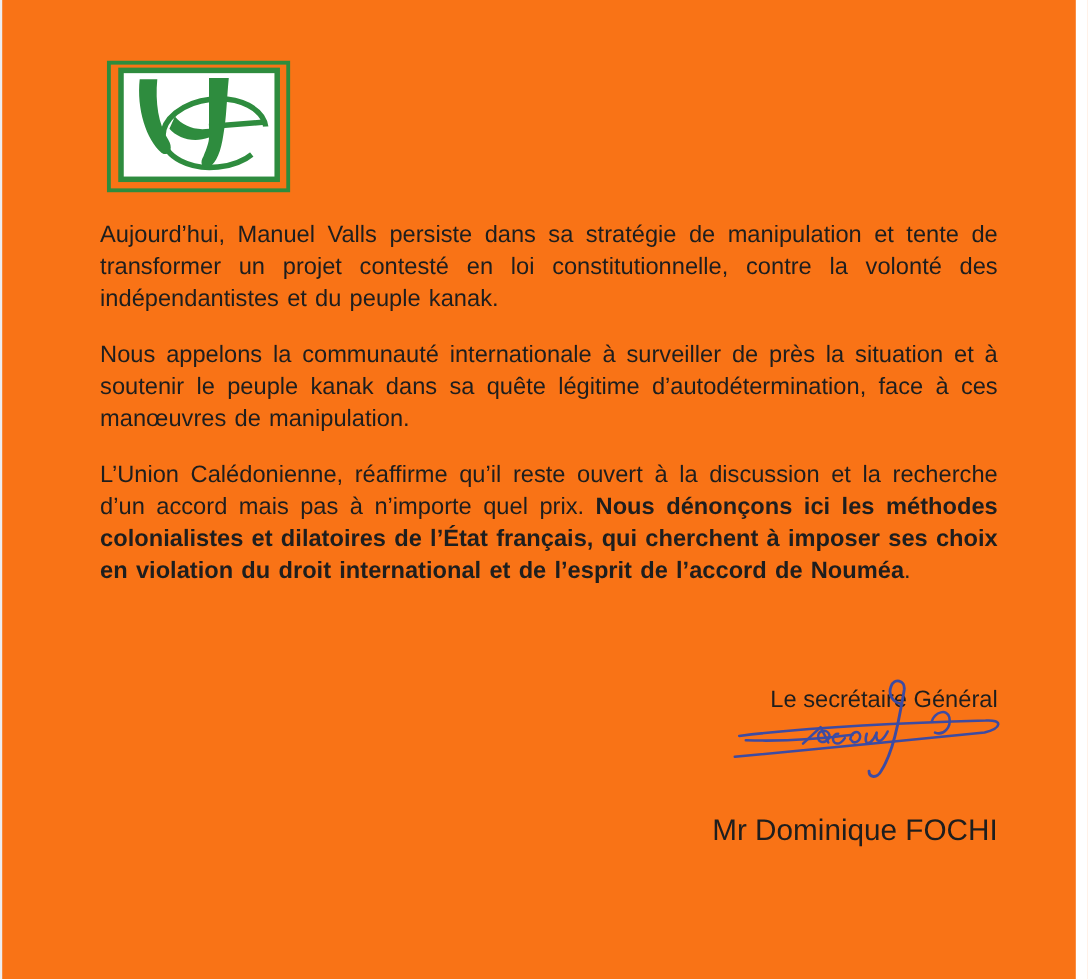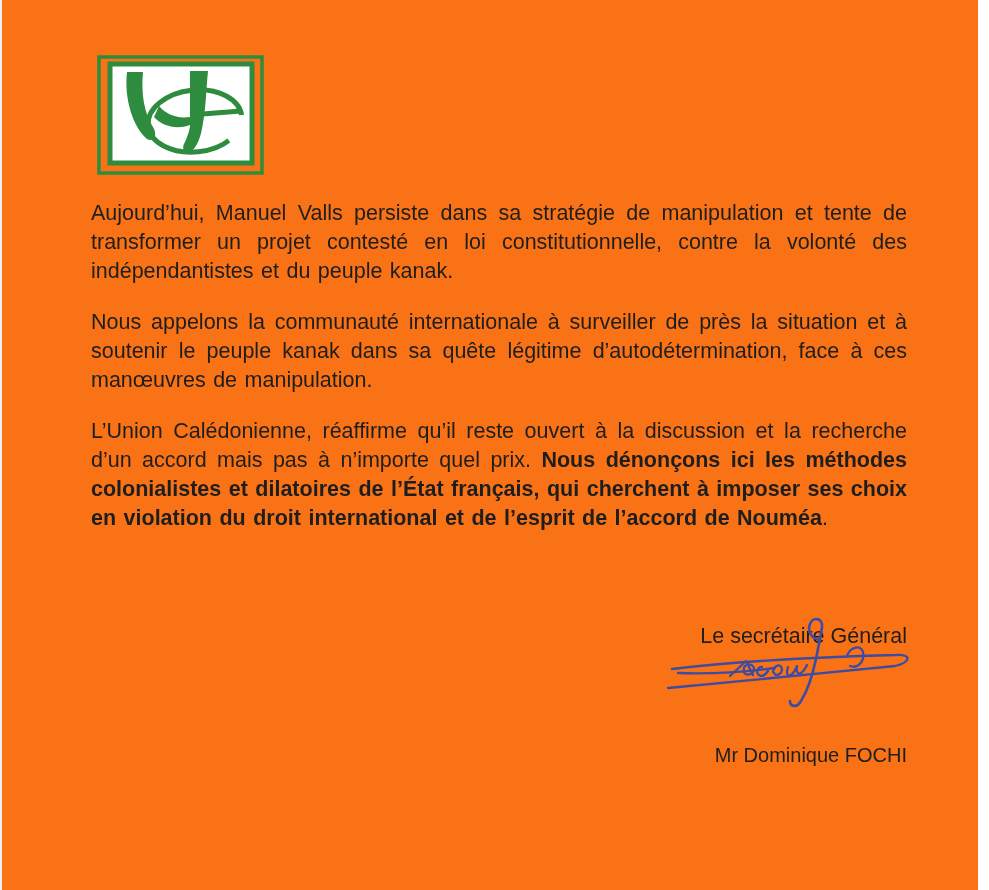--- a/index.html
+++ b/index.html
@@ -28,21 +28,21 @@
   .letter-body .b{font-weight:bold;}
   .sign-role{
     position:absolute;left:91px;top:580px;width:816px;
     font-size:21.5px;line-height:29px;text-align:right;margin-top:42px;
   }
   .signature{
     position:absolute;left:650px;top:615px;width:280px;height:110px;
   }
   .sign-name{
     position:absolute;left:91px;top:741px;width:816px;
-    font-size:20px;line-height:29px;text-align:right;
+    font-size:27px;line-height:29px;text-align:right;
   }
 </style>
 </head>
 <body>
 
 <div class="page">
 
   <div class="edge-artifact"></div>
 
   <svg class="logo" viewBox="0 0 176 128" aria-hidden="true">

